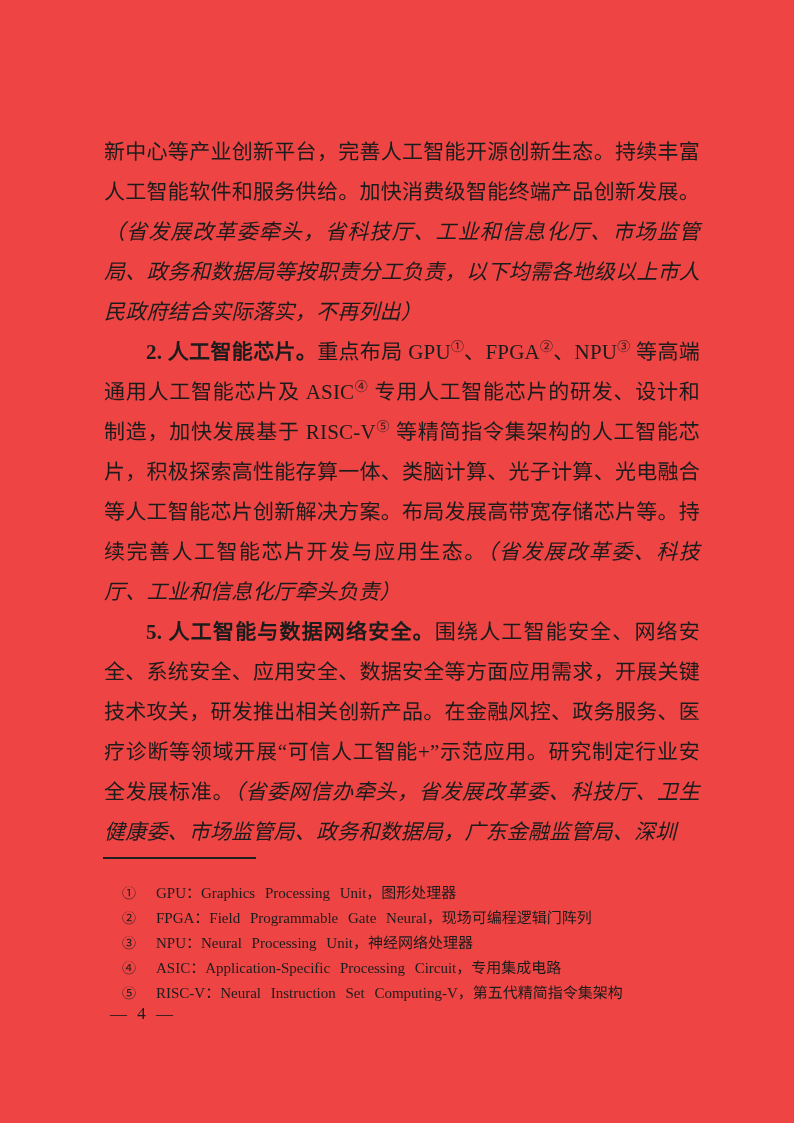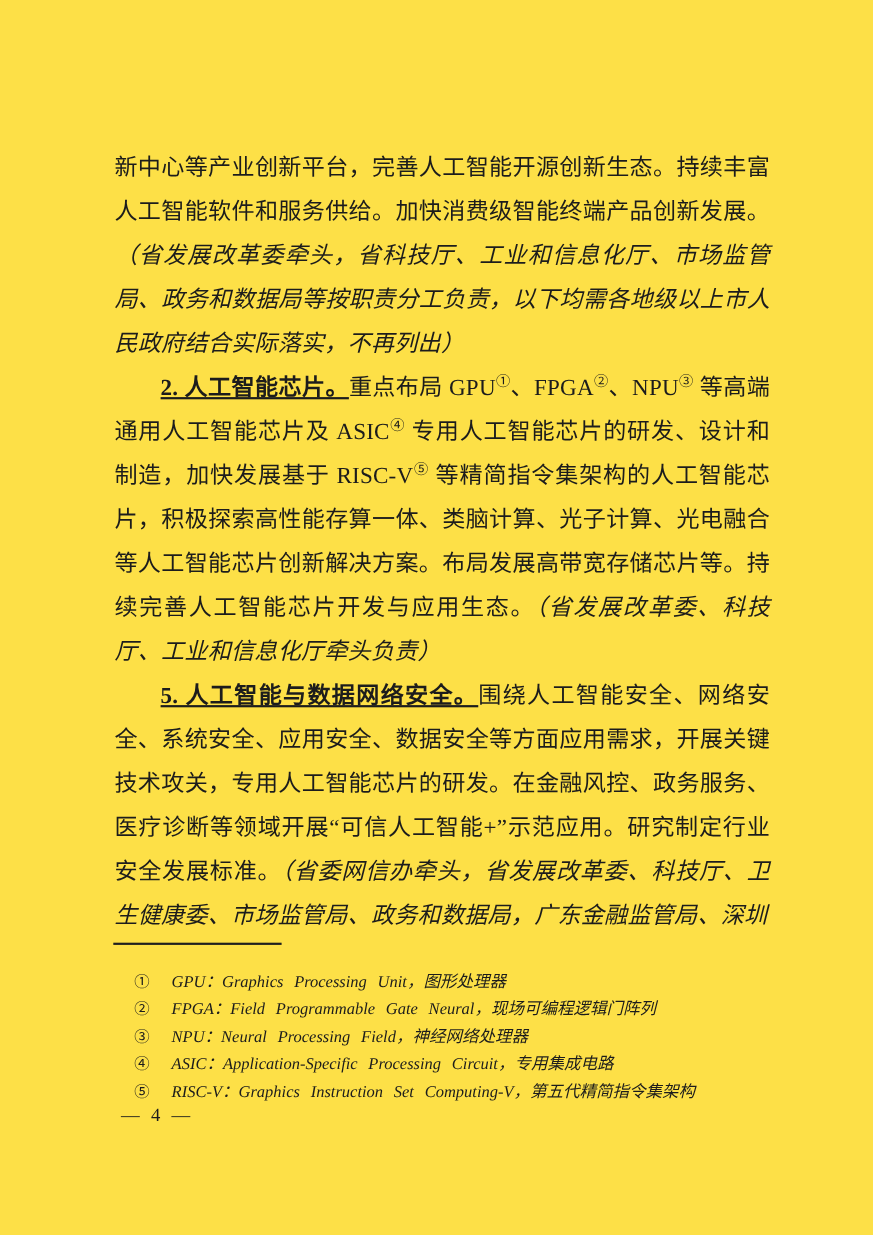--- a/index.html
+++ b/index.html
@@ -4,21 +4,21 @@
 <style>
   html, body {
     margin: 0;
     padding: 0;
     background: #ffffff;
   }
   .page {
     position: relative;
     width: 794px;
     height: 1123px;
-    background: #fde047;
+    background: #ef4444;
     overflow: hidden;
     font-family: "Liberation Serif", "DejaVu Serif", serif;
     color: #1c1c1c;
   }
   .body-text {
     position: absolute;
     left: 104px;
     top: 132px;
     width: 596px;
     height: 724px;
@@ -31,21 +31,21 @@
     width: 596px;
     margin: 0;
     text-align: justify;
     letter-spacing: 0.2px;
   }
   .para-1 { top: 0; }
   .para-2 { top: 200px; }
   .para-3 { top: 480px; }
   .para.indent { text-indent: 42px; }
   .seg-normal { font-weight: normal; }
-  .seg-bold { font-weight: bold; text-decoration: underline; }
+  .seg-bold { font-weight: bold; }
   .seg-kaiti { font-style: italic; }
   .seg-sup {
     font-size: 13px;
     vertical-align: super;
     line-height: 0;
     letter-spacing: 0;
   }
   .footnote-separator {
     position: absolute;
     left: 103px;
@@ -66,21 +66,20 @@
     display: flex;
     align-items: baseline;
   }
   .fn-marker {
     flex: 0 0 34px;
     font-size: 14px;
   }
   .fn-text {
     flex: 1 1 auto;
     word-spacing: 6px;
-    font-style: italic;
   }
   .page-number {
     position: absolute;
     left: 110px;
     top: 1004px;
     font-size: 17px;
     letter-spacing: 1px;
     word-spacing: 4px;
     color: #1c1c1c;
   }
@@ -89,44 +88,44 @@
 <body>
 
 <div class="page">
 
   <div class="body-text">
 
     <p class="para para-1"><span class="seg-normal">新中心等产业创新平台，完善人工智能开源创新生态。持续丰富人工智能软件和服务供给。加快消费级智能终端产品创新发展。</span><span class="seg-kaiti">（省发展改革委牵头，省科技厅、工业和信息化厅、市场监管局、政务和数据局等按职责分工负责，以下均需各地级以上市人民政府结合实际落实，不再列出）</span></p>
 
     <p class="para para-2 indent"><span class="seg-bold">2. 人工智能芯片。</span><span class="seg-normal">重点布局 GPU</span><span class="seg-sup">①</span><span class="seg-normal">、FPGA</span><span class="seg-sup">②</span><span class="seg-normal">、NPU</span><span class="seg-sup">③</span><span class="seg-normal"> 等高端通用人工智能芯片及 ASIC</span><span class="seg-sup">④</span><span class="seg-normal"> 专用人工智能芯片的研发、设计和制造，加快发展基于 RISC-V</span><span class="seg-sup">⑤</span><span class="seg-normal"> 等精简指令集架构的人工智能芯片，积极探索高性能存算一体、类脑计算、光子计算、光电融合等人工智能芯片创新解决方案。布局发展高带宽存储芯片等。持续完善人工智能芯片开发与应用生态。</span><span class="seg-kaiti">（省发展改革委、科技厅、工业和信息化厅牵头负责）</span></p>
 
-    <p class="para para-3 indent"><span class="seg-bold">5. 人工智能与数据网络安全。</span><span class="seg-normal">围绕人工智能安全、网络安全、系统安全、应用安全、数据安全等方面应用需求，开展关键技术攻关，专用人工智能芯片的研发。在金融风控、政务服务、医疗诊断等领域开展“可信人工智能+”示范应用。研究制定行业安全发展标准。</span><span class="seg-kaiti">（省委网信办牵头，省发展改革委、科技厅、卫生健康委、市场监管局、政务和数据局，广东金融监管局、深圳</span></p>
+    <p class="para para-3 indent"><span class="seg-bold">5. 人工智能与数据网络安全。</span><span class="seg-normal">围绕人工智能安全、网络安全、系统安全、应用安全、数据安全等方面应用需求，开展关键技术攻关，研发推出相关创新产品。在金融风控、政务服务、医疗诊断等领域开展“可信人工智能+”示范应用。研究制定行业安全发展标准。</span><span class="seg-kaiti">（省委网信办牵头，省发展改革委、科技厅、卫生健康委、市场监管局、政务和数据局，广东金融监管局、深圳</span></p>
 
   </div>
 
   <div class="footnote-separator"></div>
 
   <div class="footnotes">
     <div class="fn">
       <span class="fn-marker">①</span>
       <span class="fn-text">GPU：Graphics Processing Unit，图形处理器</span>
     </div>
     <div class="fn">
       <span class="fn-marker">②</span>
       <span class="fn-text">FPGA：Field Programmable Gate Neural，现场可编程逻辑门阵列</span>
     </div>
     <div class="fn">
       <span class="fn-marker">③</span>
-      <span class="fn-text">NPU：Neural Processing Field，神经网络处理器</span>
+      <span class="fn-text">NPU：Neural Processing Unit，神经网络处理器</span>
     </div>
     <div class="fn">
       <span class="fn-marker">④</span>
       <span class="fn-text">ASIC：Application-Specific Processing Circuit，专用集成电路</span>
     </div>
     <div class="fn">
       <span class="fn-marker">⑤</span>
-      <span class="fn-text">RISC-V：Graphics Instruction Set Computing-V，第五代精简指令集架构</span>
+      <span class="fn-text">RISC-V：Neural Instruction Set Computing-V，第五代精简指令集架构</span>
     </div>
   </div>
 
   <div class="page-number">— 4 —</div>
 
 </div>
 
 </body></html>

